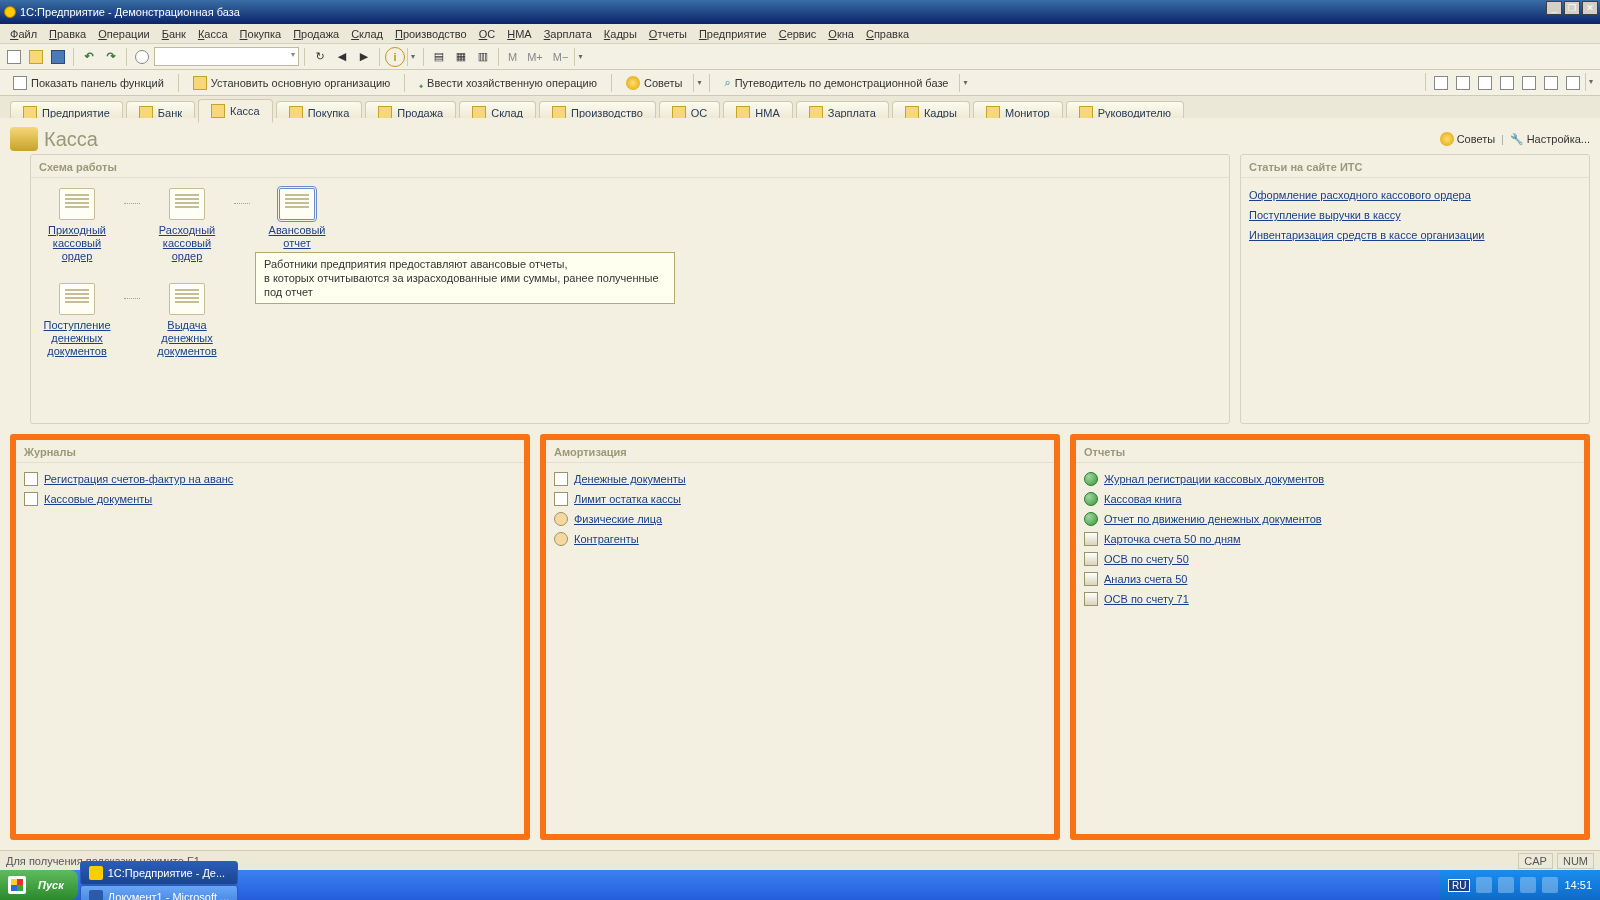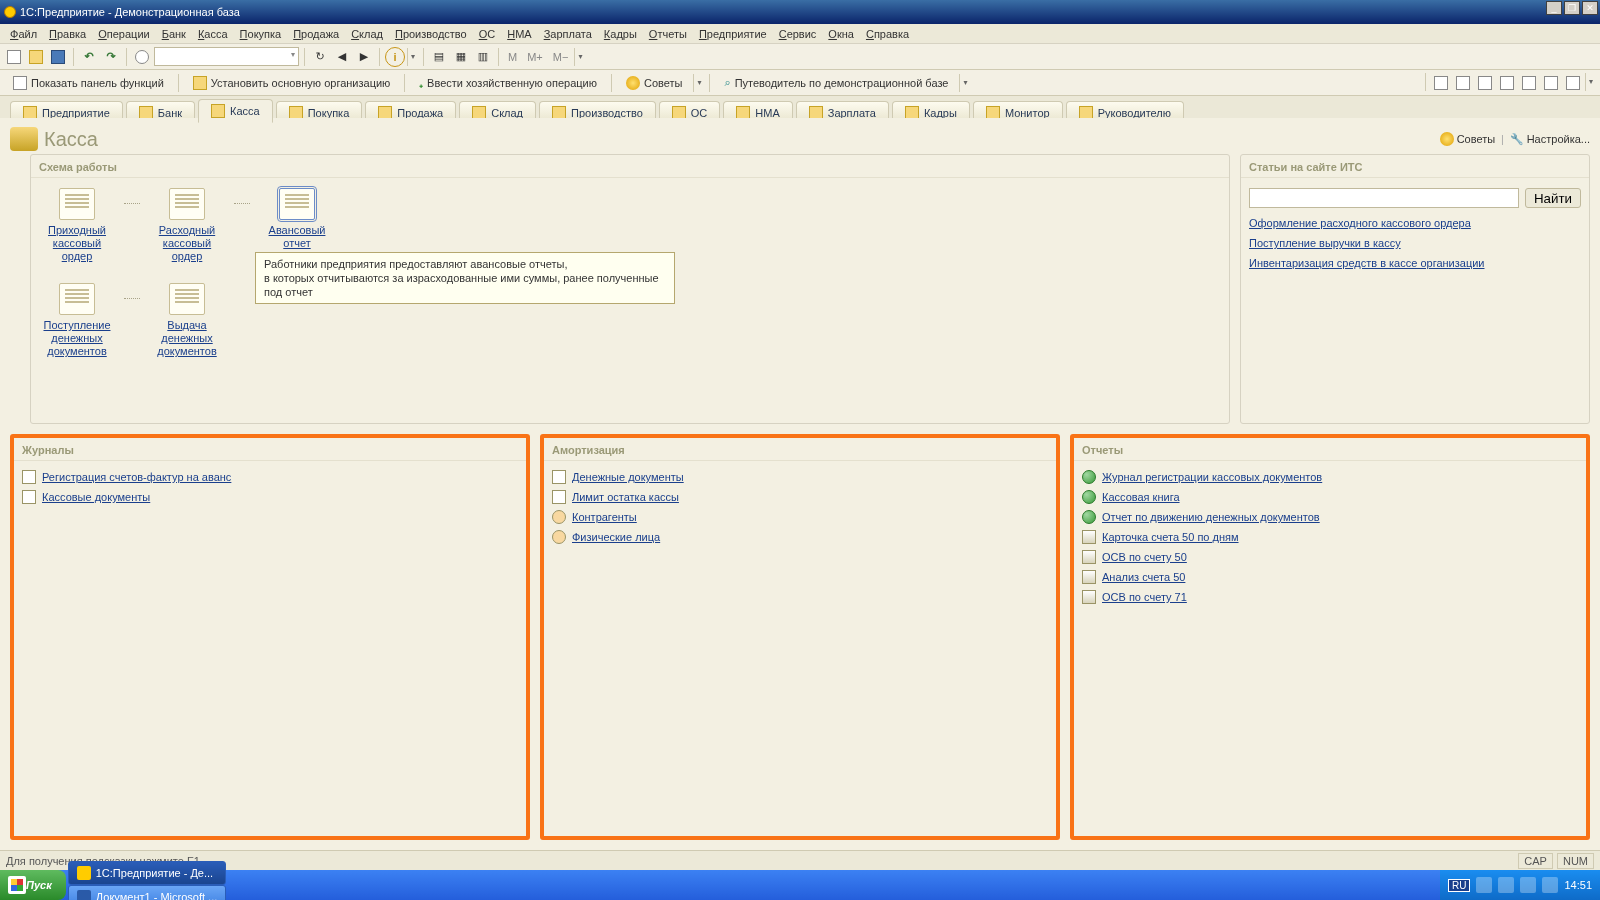--- a/index.html
+++ b/index.html
@@ -48,39 +48,39 @@
   .chain{width:22px;height:32px;position:relative;}
   .chain:before{content:"";position:absolute;top:15px;left:3px;right:3px;border-top:1px dotted #a8a388;}
   .tooltip{position:absolute;left:224px;top:74px;background:#fffff0;border:1px solid #b5a76e;padding:4px 8px;font-size:11px;color:#333;max-width:420px;line-height:14px;}
   
   .searchrow{display:flex;gap:6px;margin-bottom:8px;}
   .searchrow input{flex:1;height:20px;border:1px solid #c0b99c;padding:0 4px;}
   .searchrow button{height:20px;padding:0 8px;background:#ece9d8;border:1px solid #c0b99c;border-radius:3px;}
   .itslinks a{display:block;color:#1a3f8c;text-decoration:underline;margin-bottom:6px;line-height:14px;}
   
   .bottom-row{display:flex;gap:10px;margin-top:10px;height:calc(100% - 318px);}
-  .col{flex:1;border:4px solid #f97316;border-radius:3px;}
+  .col{flex:1;border:6px solid #f97316;border-radius:3px;}
   .link-list{padding:6px 8px;}
   .link-item{display:flex;align-items:center;gap:6px;padding:3px 0;}
   .link-item a{color:#1a3f8c;text-decoration:underline;}
   .li-icon{width:14px;height:14px;flex:0 0 14px;border:1px solid #9a9466;background:#fffce8;}
   .li-icon.globe{border-radius:50%;background:radial-gradient(circle at 30% 30%,#a2d8a2,#3a9a3a);border-color:#2a7a2a;}
   .li-icon.doc{background:#fff;}
   .li-icon.people{background:#f8d8a0;border-radius:50%;}
   .li-icon.rep{background:linear-gradient(#fff,#d8d4bc);}
   
   .winbar{position:absolute;left:0;right:0;bottom:20px;height:22px;background:#ece9d8;border-top:1px solid #cfcab2;display:flex;align-items:center;padding:0 4px;gap:4px;}
   .wintab{height:18px;padding:0 8px;display:flex;align-items:center;gap:4px;border:1px solid #cfcab2;background:#f6f4e8;max-width:170px;overflow:hidden;white-space:nowrap;}
   
   .status{position:absolute;left:0;right:0;bottom:0;height:20px;background:#ece9d8;border-top:1px solid #cfcab2;display:flex;align-items:center;padding:0 6px;font-size:11px;color:#555;}
   .status-right{margin-left:auto;display:flex;gap:4px;}
   .status-cell{border:1px solid #cfcab2;padding:1px 5px;background:#ece9d8;}
   
   .taskbar{position:fixed;left:0;right:0;bottom:0;height:30px;background:linear-gradient(#3c81f3,#245edb);display:flex;align-items:center;padding:0;}
-  .start{height:30px;padding:0 14px 0 8px;background:linear-gradient(#5fbb5f,#2a8a2a);color:#fff;font-weight:bold;font-style:italic;display:flex;align-items:center;gap:0;border-radius:0 8px 8px 0;}
+  .start{height:30px;padding:0 14px 0 8px;background:linear-gradient(#5fbb5f,#2a8a2a);color:#fff;font-weight:bold;font-style:italic;display:flex;align-items:center;gap:12px;border-radius:0 8px 8px 0;}
   .tasktab{height:24px;margin:0 2px;padding:0 8px;background:linear-gradient(#6aa6f6,#3b7ee0);border:1px solid #2a5db8;border-radius:3px;color:#fff;display:flex;align-items:center;gap:5px;max-width:180px;overflow:hidden;white-space:nowrap;}
   .tasktab.active{background:linear-gradient(#2a5db8,#1a4590);}
   .tray{margin-left:auto;height:30px;background:linear-gradient(#1a8df0,#0e6bc8);display:flex;align-items:center;padding:0 8px;gap:6px;color:#fff;}
   .trayicon{width:16px;height:16px;background:rgba(255,255,255,.3);border-radius:2px;}
   .lang{background:#1a3f8c;border:1px solid #fff;padding:0 3px;font-size:10px;}
   
   
   .ic{width:14px;height:14px;display:inline-block;}
   .ic-page{background:#fff;border:1px solid #888;}
   .ic-folder{background:#f6d77a;border:1px solid #c7a326;}
@@ -324,24 +324,20 @@
             </div>
           </div>
         <div class="tooltip" style="white-space:pre-line;">Работники предприятия предоставляют авансовые отчеты,
 в которых отчитываются за израсходованные ими суммы, ранее полученные под отчет</div>
       </div>
     </div>
 
     <div class="panel panel-its">
       <div class="panel-title">Статьи на сайте ИТС</div>
       <div class="panel-body">
-        <div class="searchrow">
-          <input type="text" style="">
-          <button>Найти</button>
-        </div>
         <div class="itslinks" id="itslinks">
             <a href="#">Оформление расходного кассового ордера</a>
             <a href="#">Поступление выручки в кассу</a>
             <a href="#">Инвентаризация средств в кассе организации</a>
           </div>
       </div>
     </div>
   </div>
 
   <div class="bottom-row">
@@ -364,25 +360,25 @@
           <div class="link-item">
             <span class="li-icon doc"></span>
             <a href="#">Денежные документы</a>
           </div>
           <div class="link-item">
             <span class="li-icon doc"></span>
             <a href="#">Лимит остатка кассы</a>
           </div>
           <div class="link-item">
             <span class="li-icon people"></span>
+            <a href="#">Физические лица</a>
+          </div>
+          <div class="link-item">
+            <span class="li-icon people"></span>
             <a href="#">Контрагенты</a>
-          </div>
-          <div class="link-item">
-            <span class="li-icon people"></span>
-            <a href="#">Физические лица</a>
           </div>
         </div>
     </div>
     <div class="col">
       <div class="panel-title">Отчеты</div>
       <div class="link-list" id="col-reports">
           <div class="link-item">
             <span class="li-icon globe"></span>
             <a href="#">Журнал регистрации кассовых документов</a>
           </div>

